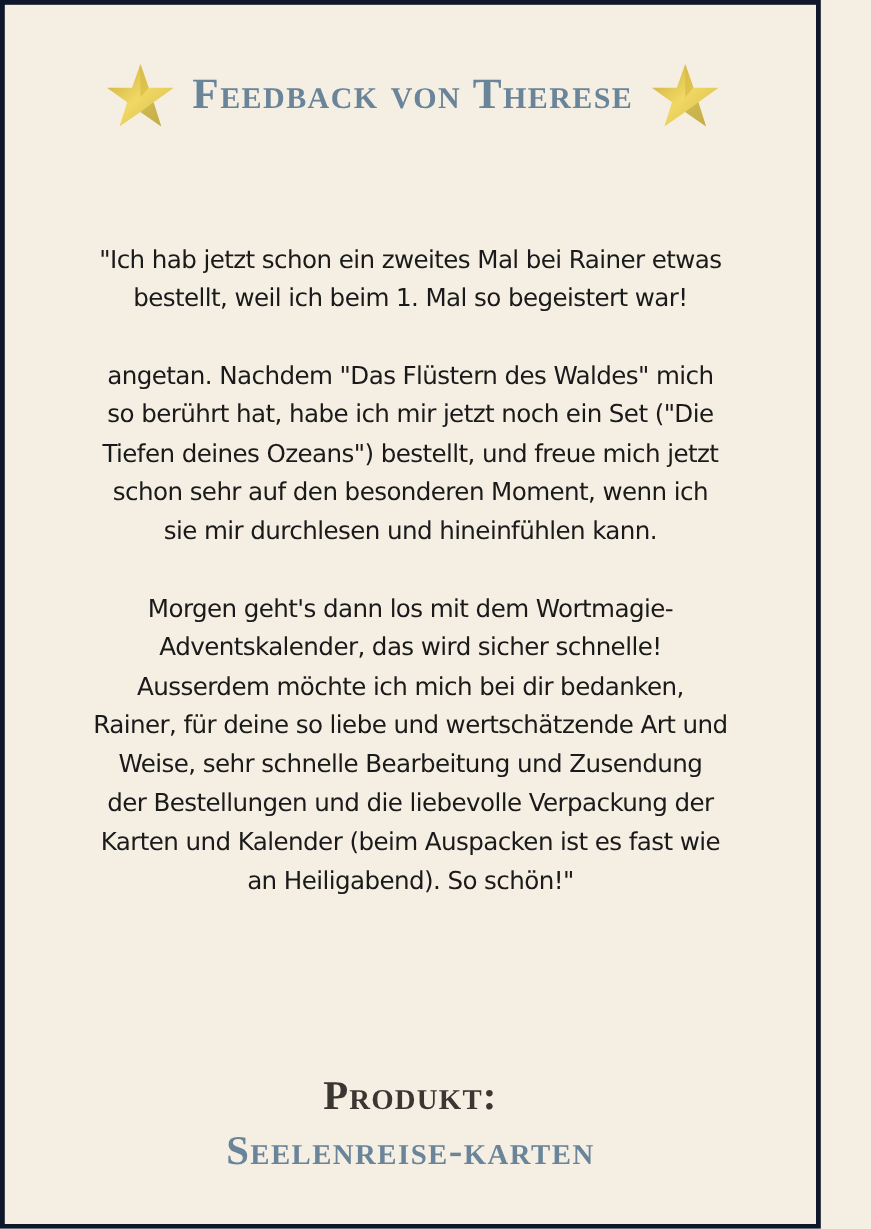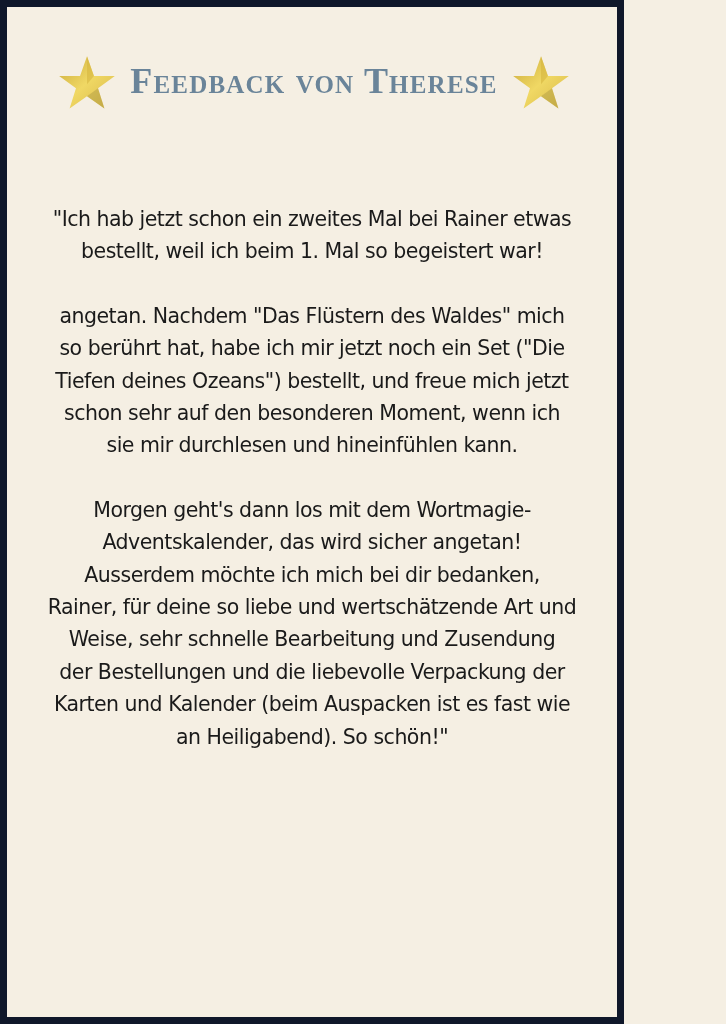--- a/index.html
+++ b/index.html
@@ -8,23 +8,23 @@
     }
     body {
       width: 726px;
       height: 1024px;
       overflow: hidden;
       background: #f5efe3;
     }
     .page {
       position: relative;
       box-sizing: border-box;
-      width: 624px;
+      width: 684px;
       height: 1024px;
-      border: 7px solid #0f172a;
+      border: 4px solid #0f172a;
       background: #f5efe3;
     }
     .header {
       position: absolute;
       top: 44px;
       left: 0;
       right: 0;
       height: 64px;
       display: flex;
       align-items: center;
@@ -137,24 +137,28 @@
     </p>
     <p class="para">
       <span class="line">angetan. Nachdem "Das Flüstern des Waldes" mich</span>
       <span class="line">so berührt hat, habe ich mir jetzt noch ein Set ("Die</span>
       <span class="line">Tiefen deines Ozeans") bestellt, und freue mich jetzt</span>
       <span class="line">schon sehr auf den besonderen Moment, wenn ich</span>
       <span class="line">sie mir durchlesen und hineinfühlen kann.</span>
     </p>
     <p class="para">
       <span class="line">Morgen geht's dann los mit dem Wortmagie-</span>
-      <span class="line">Adventskalender, das wird sicher angetan!</span>
+      <span class="line">Adventskalender, das wird sicher schnelle!</span>
       <span class="line">Ausserdem möchte ich mich bei dir bedanken,</span>
       <span class="line">Rainer, für deine so liebe und wertschätzende Art und</span>
       <span class="line">Weise, sehr schnelle Bearbeitung und Zusendung</span>
       <span class="line">der Bestellungen und die liebevolle Verpackung der</span>
       <span class="line">Karten und Kalender (beim Auspacken ist es fast wie</span>
       <span class="line">an Heiligabend). So schön!"</span>
     </p>
   </div>
 
+  <div class="footer">
+    <span class="footer-label">Produkt:</span>
+    <span class="footer-product">Seelenreise-karten</span>
+  </div>
 
 </div>
 
 </body></html>

